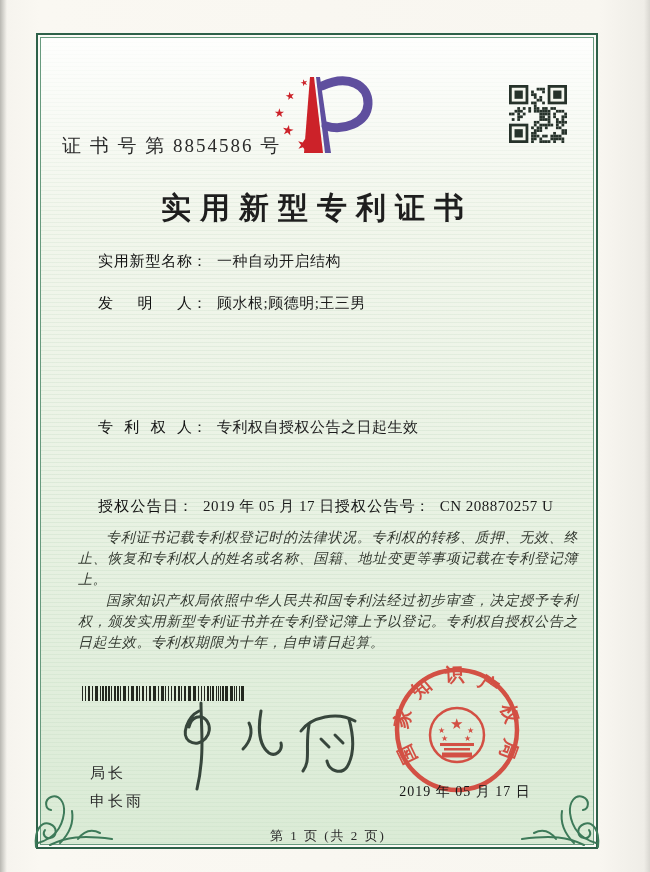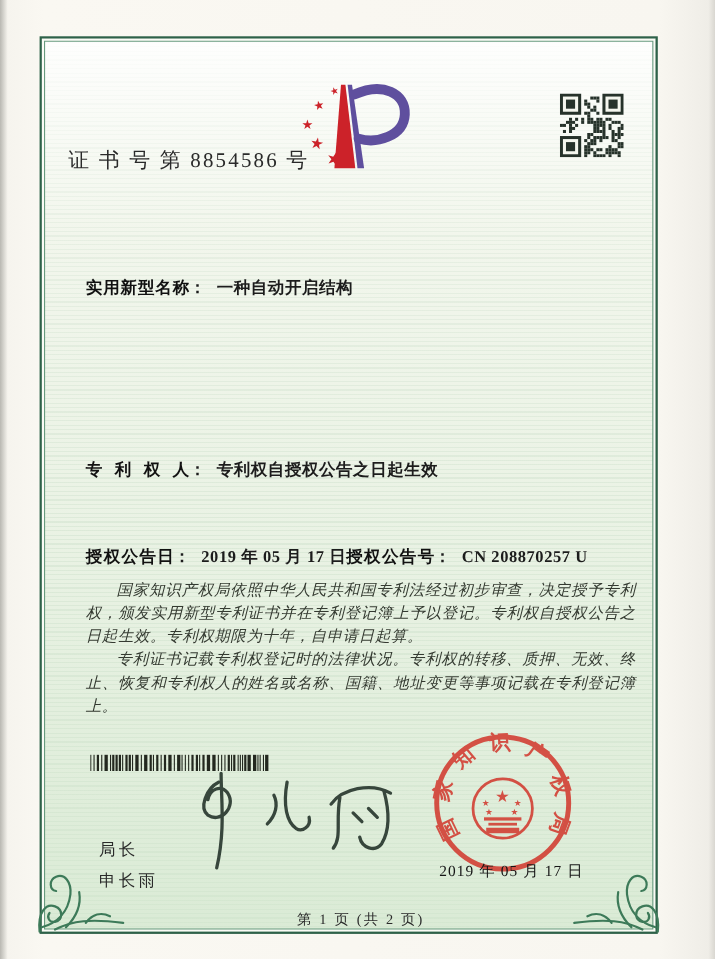--- a/index.html
+++ b/index.html
@@ -21,21 +21,21 @@
       linear-gradient(180deg, rgba(255,255,255,0.92) 0%, rgba(241,246,236,0.55) 22%, rgba(223,238,219,0.45) 55%, rgba(210,231,206,0.75) 100%),
       repeating-linear-gradient(0deg, rgba(88,148,104,0.16) 0 1px, rgba(255,255,255,0) 1px 4px),
       #f3f6ec;
   }
   .content{position:absolute;inset:0;}
   .cert-no{position:absolute;left:24px;top:50px;font-size:19px;color:#2a2a2a;letter-spacing:2px;margin-top:48px;}
   .logo{position:absolute;left:232px;top:34px;width:125px;height:102px;}
   .qr{position:absolute;left:471px;top:50px;width:58px;height:58px;}
   .title{position:absolute;left:0;top:153px;width:100%;text-align:center;
     font-size:30px;font-weight:bold;color:#1e1e1e;letter-spacing:9px;}
-  .row{position:absolute;left:40px;font-size:15px;color:#1c1c1c;white-space:nowrap;font-weight:bold;}
+  .row{position:absolute;left:60px;font-size:15px;color:#1c1c1c;white-space:nowrap;}
   .lbl{display:inline-block;width:94px;text-align:justify;text-align-last:justify;color:#111;}
   .colon{margin-right:10px;}
   .val{letter-spacing:0.5px;}
   .row2lbl{display:inline-block;width:80px;text-align:justify;text-align-last:justify;color:#111;}
   .paras{position:absolute;left:40px;top:492px;width:500px;
     font-size:14px;line-height:21px;color:#343a31;letter-spacing:0.6px;
     font-style:italic;text-align:justify;}
   .paras p{margin:0;text-indent:2em;}
   .barcode{position:absolute;left:44px;top:651px;width:165px;height:15px;}
   .director{position:absolute;left:52px;top:700px;font-size:15px;color:#2a2a2a;line-height:28px;letter-spacing:3px;margin-top:24px;}
@@ -192,34 +192,38 @@
           <rect x="3" y="3" width="15" height="15" fill="#f4f6ee"></rect>
           <rect x="6" y="6" width="9" height="9" fill="#26322a"></rect>
           <rect x="42" y="0" width="21" height="21" fill="#26322a"></rect>
           <rect x="45" y="3" width="15" height="15" fill="#f4f6ee"></rect>
           <rect x="48" y="6" width="9" height="9" fill="#26322a"></rect>
           <rect x="0" y="42" width="21" height="21" fill="#26322a"></rect>
           <rect x="3" y="45" width="15" height="15" fill="#f4f6ee"></rect>
           <rect x="6" y="48" width="9" height="9" fill="#26322a"></rect>
         </svg>
 
+      <div class="title">实用新型专利证书</div>
 
       <div class="row" style="top:217px">
         <span class="lbl">实用新型名称</span><span class="colon">：</span><span class="val">一种自动开启结构</span>
       </div>
+      <div class="row" style="top:259px">
+        <span class="lbl">发明人</span><span class="colon">：</span><span class="val">顾水根;顾德明;王三男</span>
+      </div>
       <div class="row" style="top:383px">
         <span class="lbl">专利权人</span><span class="colon">：</span><span class="val">专利权自授权公告之日起生效</span>
       </div>
       <div class="row" style="top:462px">
         <span class="lbl" style="width:80px">授权公告日</span><span class="colon">：</span><span class="val">2019 年 05 月 17 日</span><span class="row2lbl">授权公告号</span><span class="colon">：</span><span class="val">CN 208870257 U</span>
       </div>
 
       <div class="paras">
+        <p>专利证书记载专利权登记时的法律状况。专利权的转移、质押、无效、终止、恢复和专利权人的姓名或名称、国籍、地址变更等事项记载在专利登记簿上。</p>
         <p>国家知识产权局依照中华人民共和国专利法经过初步审查，决定授予专利权，颁发实用新型专利证书并在专利登记簿上予以登记。专利权自授权公告之日起生效。专利权期限为十年，自申请日起算。</p>
-        <p>专利证书记载专利权登记时的法律状况。专利权的转移、质押、无效、终止、恢复和专利权人的姓名或名称、国籍、地址变更等事项记载在专利登记簿上。</p>
       </div>
 
       <svg id="barcode-svg" class="barcode" viewBox="0 0 165 15" preserveAspectRatio="none">
           <rect x="0" y="0" width="1" height="15" fill="#23281f"></rect>
           <rect x="3" y="0" width="1" height="15" fill="#23281f"></rect>
           <rect x="6" y="0" width="2" height="15" fill="#23281f"></rect>
           <rect x="10" y="0" width="1" height="15" fill="#23281f"></rect>
           <rect x="13" y="0" width="3" height="15" fill="#23281f"></rect>
           <rect x="18" y="0" width="1" height="15" fill="#23281f"></rect>
           <rect x="20" y="0" width="2" height="15" fill="#23281f"></rect>

